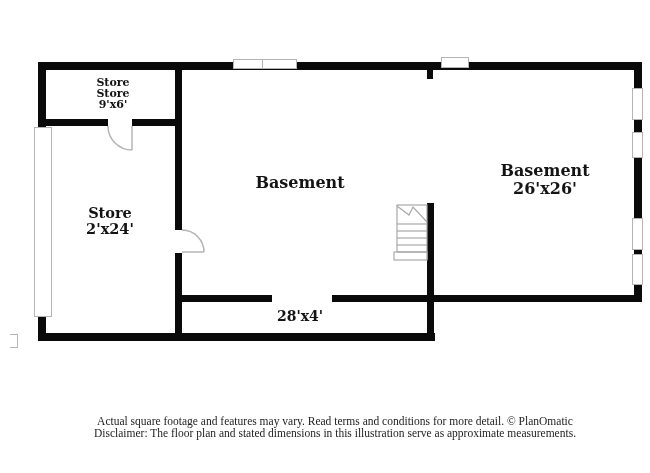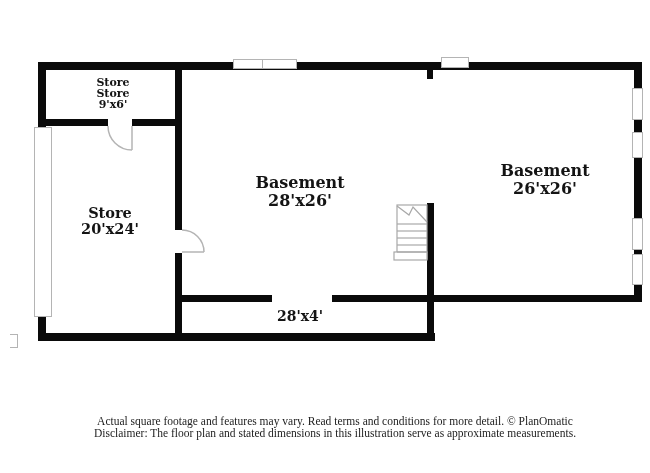--- a/index.html
+++ b/index.html
@@ -112,26 +112,25 @@
   </svg>
 
   <div class="room-label lbl-store" style="left:103px;top:77px;">
     <div>Store</div>
     <div>Store</div>
     <div>9'x6'</div>
   </div>
 
   <div class="room-label lbl-garage" style="left:100px;top:205px;">
     <div>Store</div>
-    <div>20'x24'</div>
+    <div>2'x24'</div>
   </div>
 
   <div class="room-label lbl-basement" style="left:290px;top:174px;">
     <div>Basement</div>
-    <div>28'x26'</div>
   </div>
 
   <div class="room-label lbl-basement" style="left:535px;top:162px;">
     <div>Basement</div>
     <div>26'x26'</div>
   </div>
 
   <div class="room-label lbl-corridor" style="left:290px;top:309px;">
     <div>28'x4'</div>
   </div>

